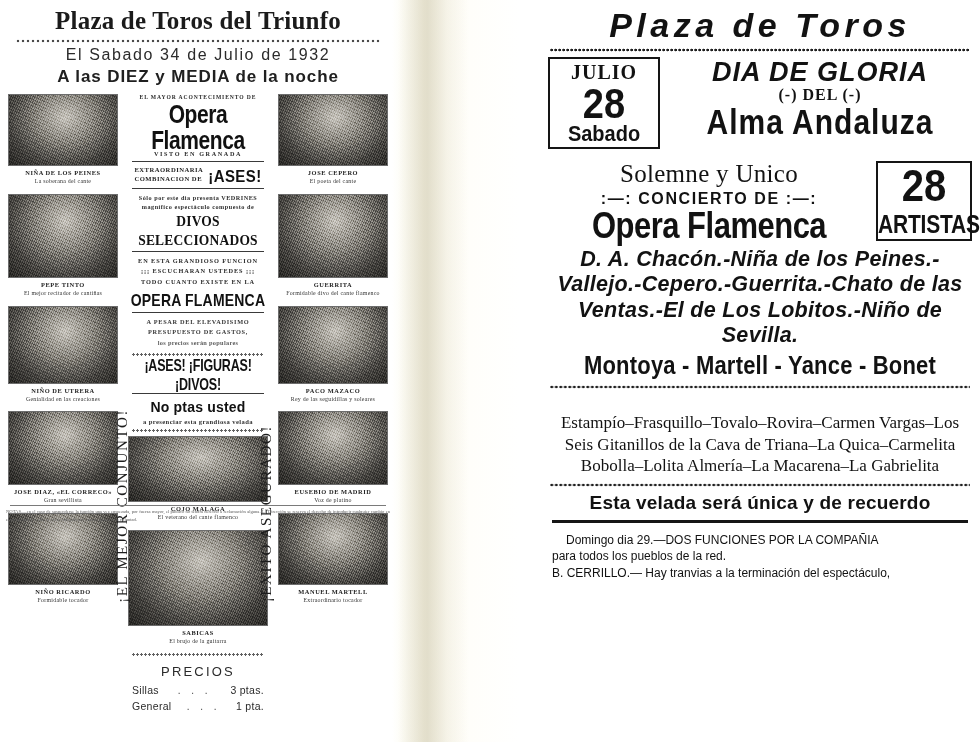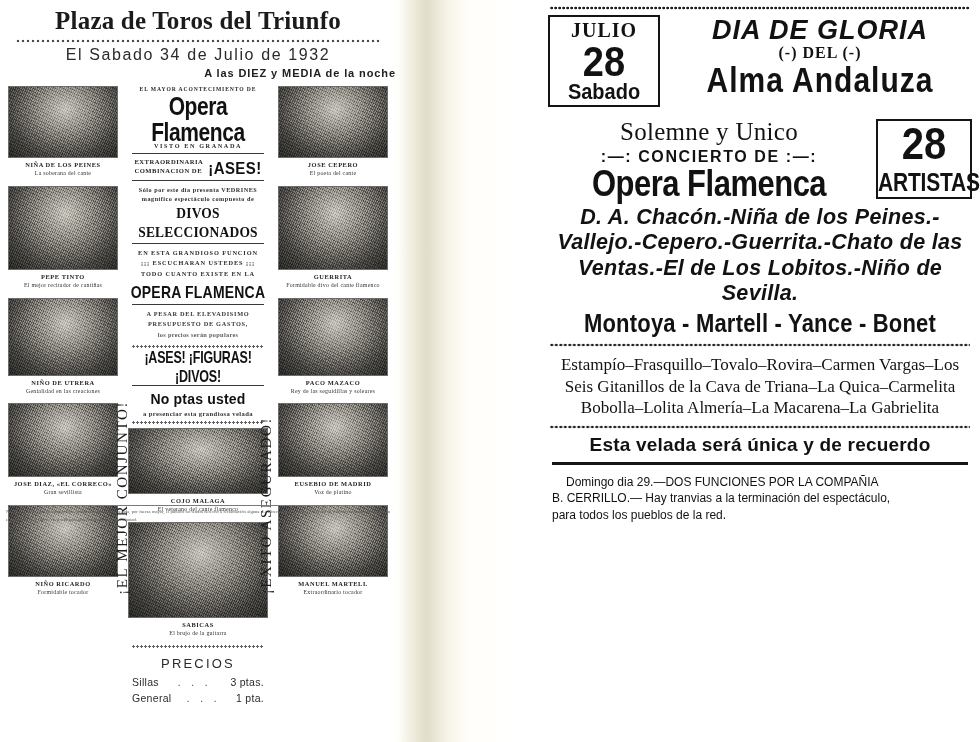--- a/index.html
+++ b/index.html
@@ -45,21 +45,21 @@
     background-size:5px 6px;
     background-repeat:repeat-x;
     opacity:.85;
   }
   .pl-date{
     text-align:center;font-size:16px;letter-spacing:1.6px;
     font-family:"Liberation Sans",sans-serif;
     margin-top:3px;color:#2b2b2b;
   }
   .pl-hour{
-    text-align:right;font-size:11px;font-weight:700;letter-spacing:.9px;
+    text-align:center;font-size:17px;font-weight:700;letter-spacing:.9px;
     font-family:"Liberation Sans",sans-serif;margin-top:3px;color:#202020;
   }
 
   .pl-grid{
     position:relative;margin-top:7px;height:600px;
   }
   .col{position:absolute;top:0;width:110px;}
   .col-left{left:8px;}
   .col-right{right:8px;}
   .col-center{left:128px;width:140px;}
@@ -254,21 +254,21 @@
   .pr-names{
     font-family:"Liberation Sans",sans-serif;font-weight:700;font-style:italic;
     font-size:21.5px;letter-spacing:.3px;line-height:1.17;text-align:center;margin-top:6px;
   }
   .pr-names4{
     font-family:"Liberation Sans",sans-serif;font-weight:700;font-size:22px;
     letter-spacing:.2px;text-align:center;margin-top:5px;transform:scaleY(1.2);
   }
   .pr-list{
     font-family:"Liberation Serif",serif;font-size:17px;line-height:1.28;
-    text-align:center;margin-top:7px;
+    text-align:center;margin-top:23px;
   }
   .pr-velada{
     font-family:"Liberation Sans",sans-serif;font-weight:700;font-size:19px;
     letter-spacing:.2px;text-align:center;margin-top:5px;
   }
   .pr-rule{border-top:3px solid #161616;margin:6px 4px 0 4px;}
   .pr-foot{
     font-family:"Liberation Sans",sans-serif;font-size:12px;line-height:1.35;
     margin-top:9px;padding-left:4px;
   }
@@ -397,20 +397,21 @@
     </div>
 
     <div class="pl-notes">
       <div class="notes-rule"></div>
       <span>NOTAS.—en el caso de suspenderse la función una vez empezada, por fuerza mayor, el público no tendrá derecho a reclamación alguna. La Dirección se reserva el derecho de introducir cualquier cambio en el programa, si a ello se viese obligada por causas ajenas a su voluntad.</span>
     </div>
   </div>
 
   <div class="poster-right">
 
+    <div class="pr-title">Plaza de Toros</div>
     <div class="pr-wavy thick"></div>
 
     <div class="pr-band">
       <div class="datebox">
         <div class="mon">JULIO</div>
         <div class="day">28</div>
         <div class="dow">Sabado</div>
       </div>
       <div class="dcol">
         <div class="pr-gloria">DIA DE GLORIA</div>
@@ -436,17 +437,17 @@
 
     <div class="pr-wavy"></div>
     <div class="pr-list">Estampío–Frasquillo–Tovalo–Rovira–Carmen Vargas–Los Seis Gitanillos de la Cava de Triana–La Quica–Carmelita Bobolla–Lolita Almería–La Macarena–La Gabrielita</div>
     <div class="pr-wavy"></div>
 
     <div class="pr-velada">Esta velada será única y de recuerdo</div>
     <div class="pr-rule"></div>
 
     <div class="pr-foot">
       <div class="l1">Domingo dia 29.—DOS FUNCIONES POR LA COMPAÑIA</div>
+      <div>para todos los pueblos de la red.</div>
       <div>B. CERRILLO.— Hay tranvias a la terminación del espectáculo,</div>
-      <div>para todos los pueblos de la red.</div>
     </div>
   </div>
 </div>
 
 </body></html>

